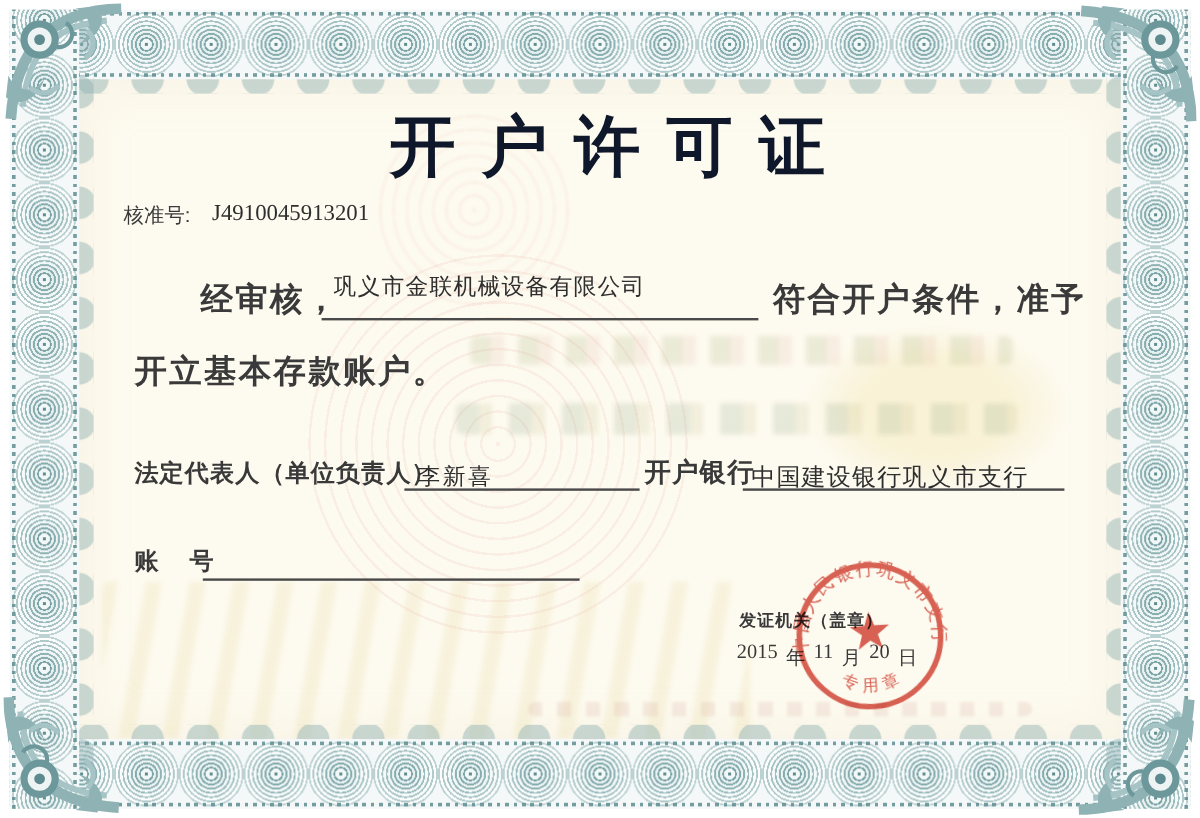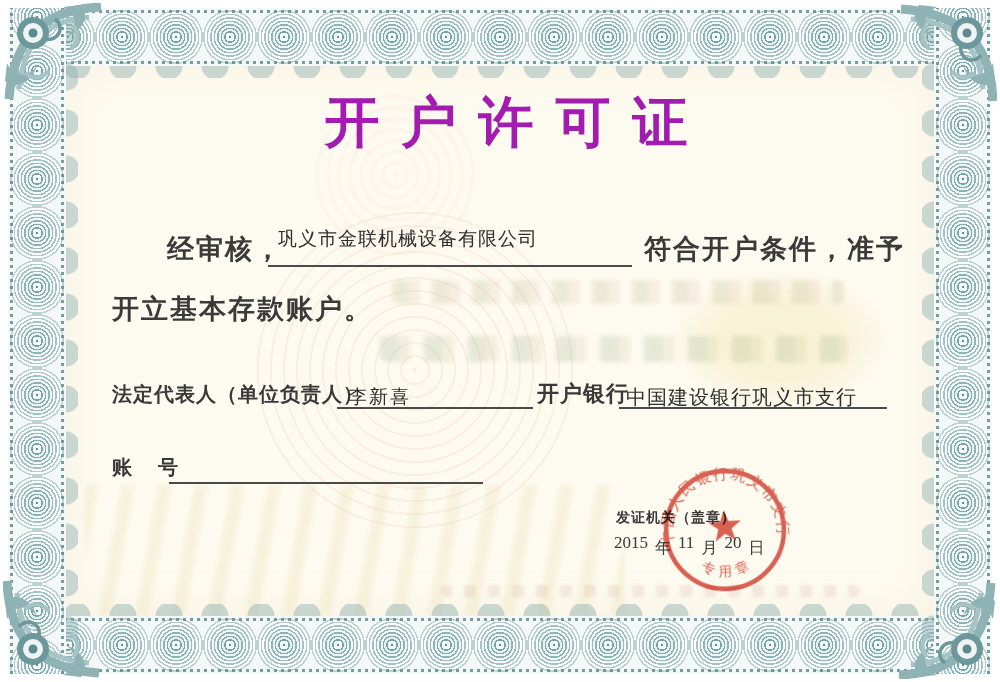--- a/index.html
+++ b/index.html
@@ -69,21 +69,21 @@
     background:repeating-linear-gradient(90deg, rgba(120,150,110,.17) 0 19px, rgba(170,160,90,.12) 19px 30px, rgba(0,0,0,0) 30px 44px); }
   .ghost-3 { left:440px; top:585px; width:420px; height:12px; filter:blur(1.5px);
     background:repeating-linear-gradient(90deg, rgba(190,120,110,.13) 0 12px, rgba(0,0,0,0) 12px 24px); }
   .ghost-diag { left:85px; top:485px; width:540px; height:130px; filter:blur(2px);
     background:repeating-linear-gradient(100deg, rgba(215,195,100,.13) 0 13px, rgba(0,0,0,0) 13px 36px); }
   
   .content { position:absolute; inset:0; z-index:5; color:#3c3c3c; }
   .content > * { position:absolute; }
   .title { left:0; right:0; top:86px; text-align:center; padding-left:34px;
     font-family:"Liberation Serif","DejaVu Serif",serif; font-weight:bold;
-    font-size:55px; letter-spacing:22px; color:#a21caf; }
+    font-size:55px; letter-spacing:22px; color:#0f172a; }
   .lbl { font-family:"Liberation Sans","DejaVu Sans",sans-serif; color:#393939; }
   .val { font-family:"Liberation Serif","DejaVu Serif",serif; color:#2e2e2e; }
   .approval { left:103px; top:168px; font-size:17px; }
   .approval .val { font-size:19px; margin-left:18px; position:relative; top:-2px; }
   .serial { left:676px; top:167px; font-size:17px; }
   .serial .val { font-size:20px; margin-left:8px; }
   .serial .red { color:#c53a28; letter-spacing:2px; margin-left:6px; font-size:20px; }
   .big { font-size:27px; letter-spacing:2px; color:#3a3a3a; font-weight:600; }
   .audited { left:167px; top:231px; }
   .company { left:278px; top:226px; font-size:19px; letter-spacing:1px; }
@@ -157,20 +157,23 @@
     <div class="wm ghost ghost-1" style="left:326px; top:214px;"></div>
     <div class="wm ghost ghost-2" style="left:314px; top:270px;"></div>
     <div class="wm ghost ghost-3" style="left:374px; top:519px;"></div>
     <div class="wm ghost ghost-diag" style="left:19px; top:419px;"></div>
   </div>
 
   <div class="content">
 
     <div class="title">开户许可证</div>
 
+    <div class="approval">
+      <span class="lbl">核准号:</span><span class="val">J4910045913201</span>
+    </div>
 
 
     <div class="lbl big audited">经审核，</div>
     <div class="val company">巩义市金联机械设备有限公司</div>
     <div class="uline ul-company"></div>
     <div class="lbl big qualify">符合开户条件，准予</div>
     <div class="lbl big open-account">开立基本存款账户。</div>
 
     <div class="lbl rep-label">法定代表人（单位负责人）</div>
     <div class="val rep-value">李新喜</div>

